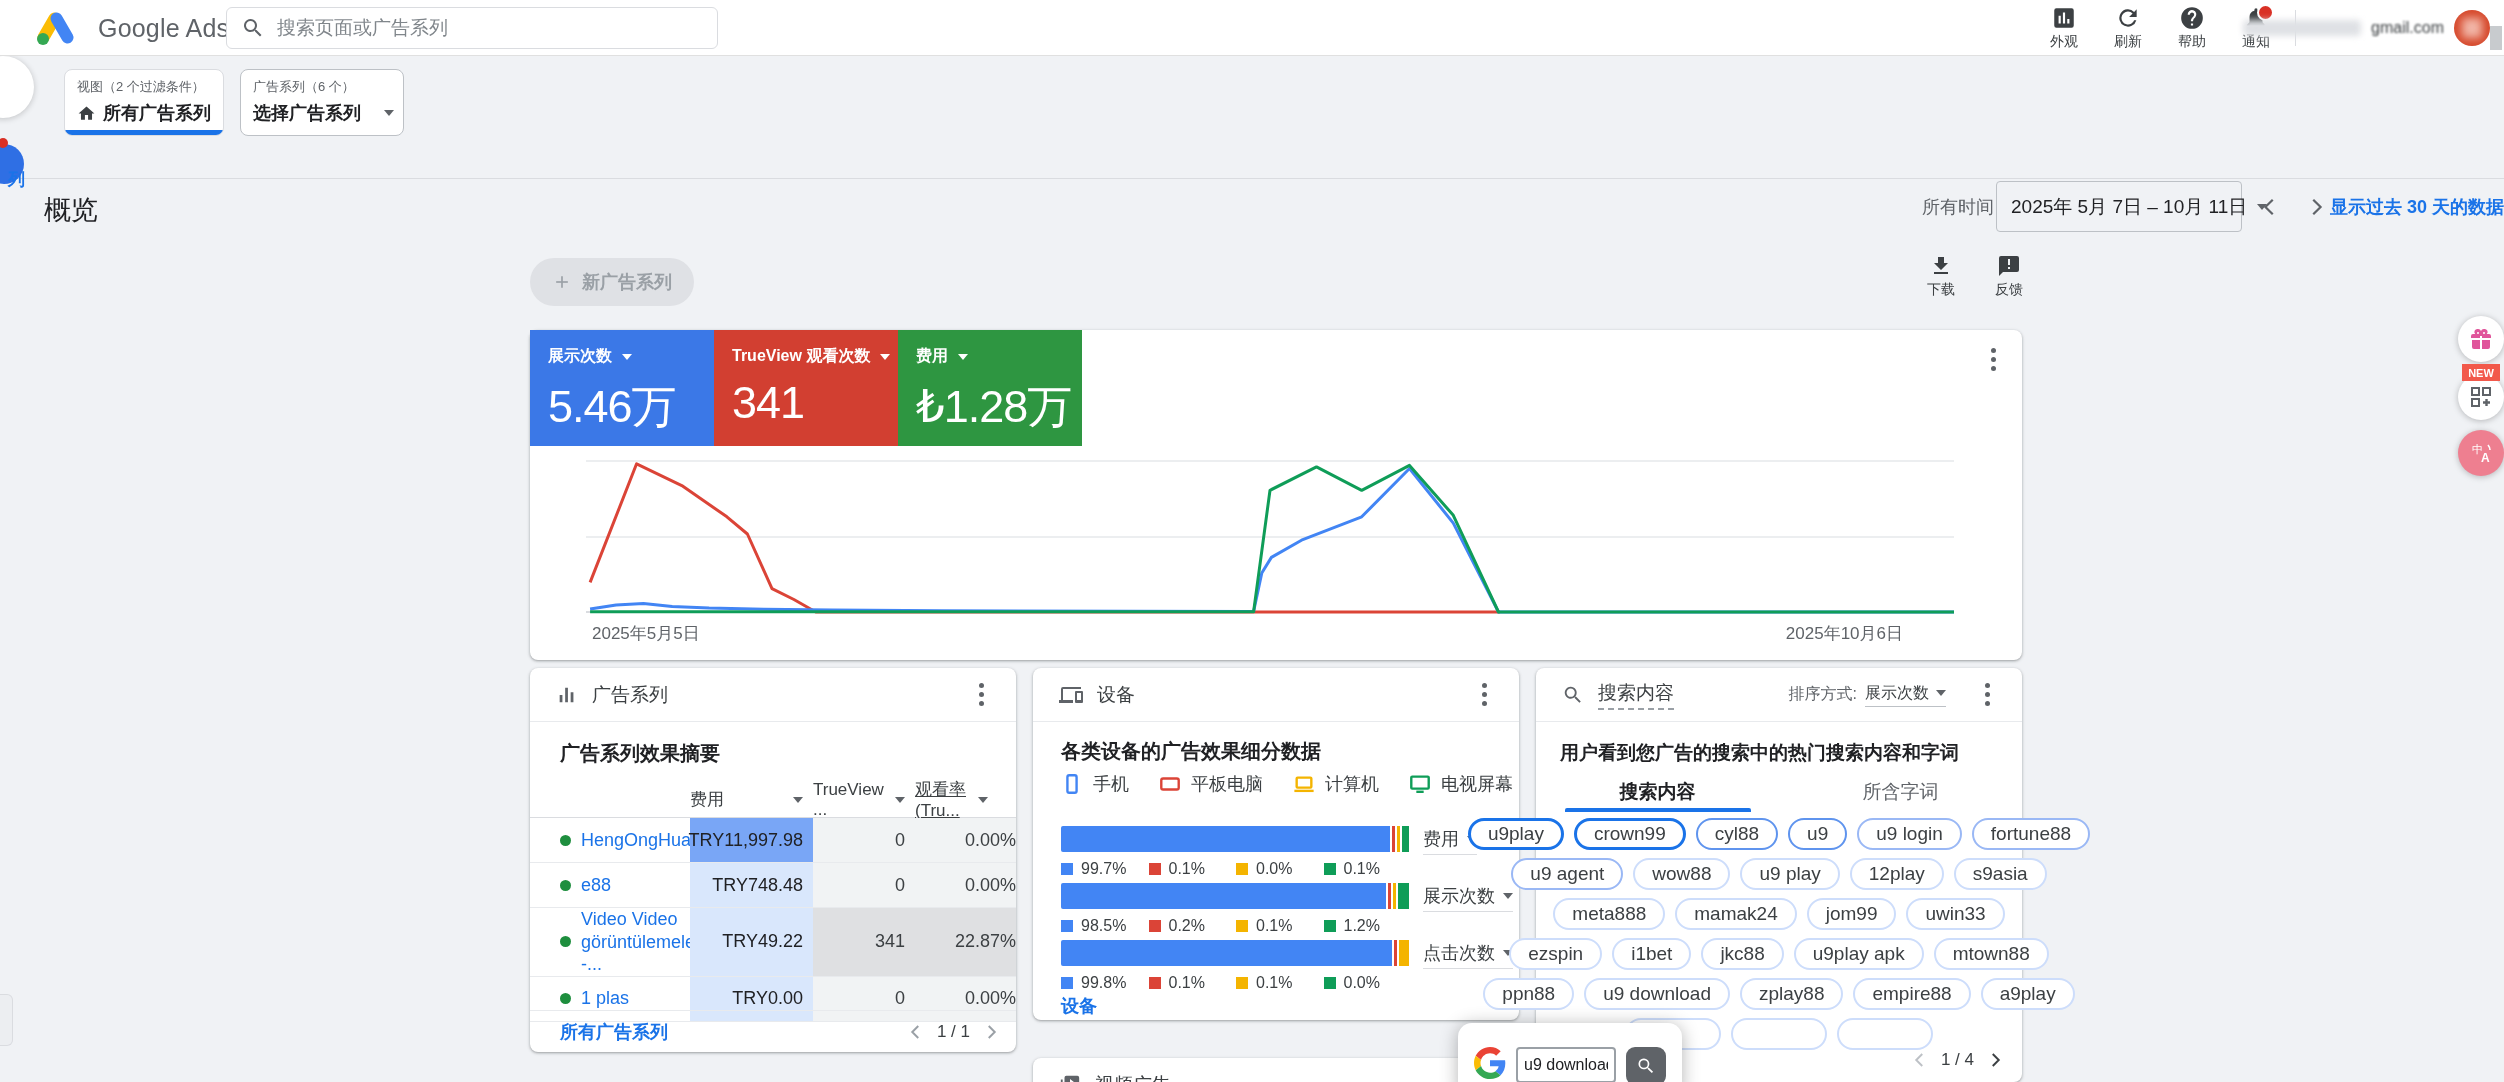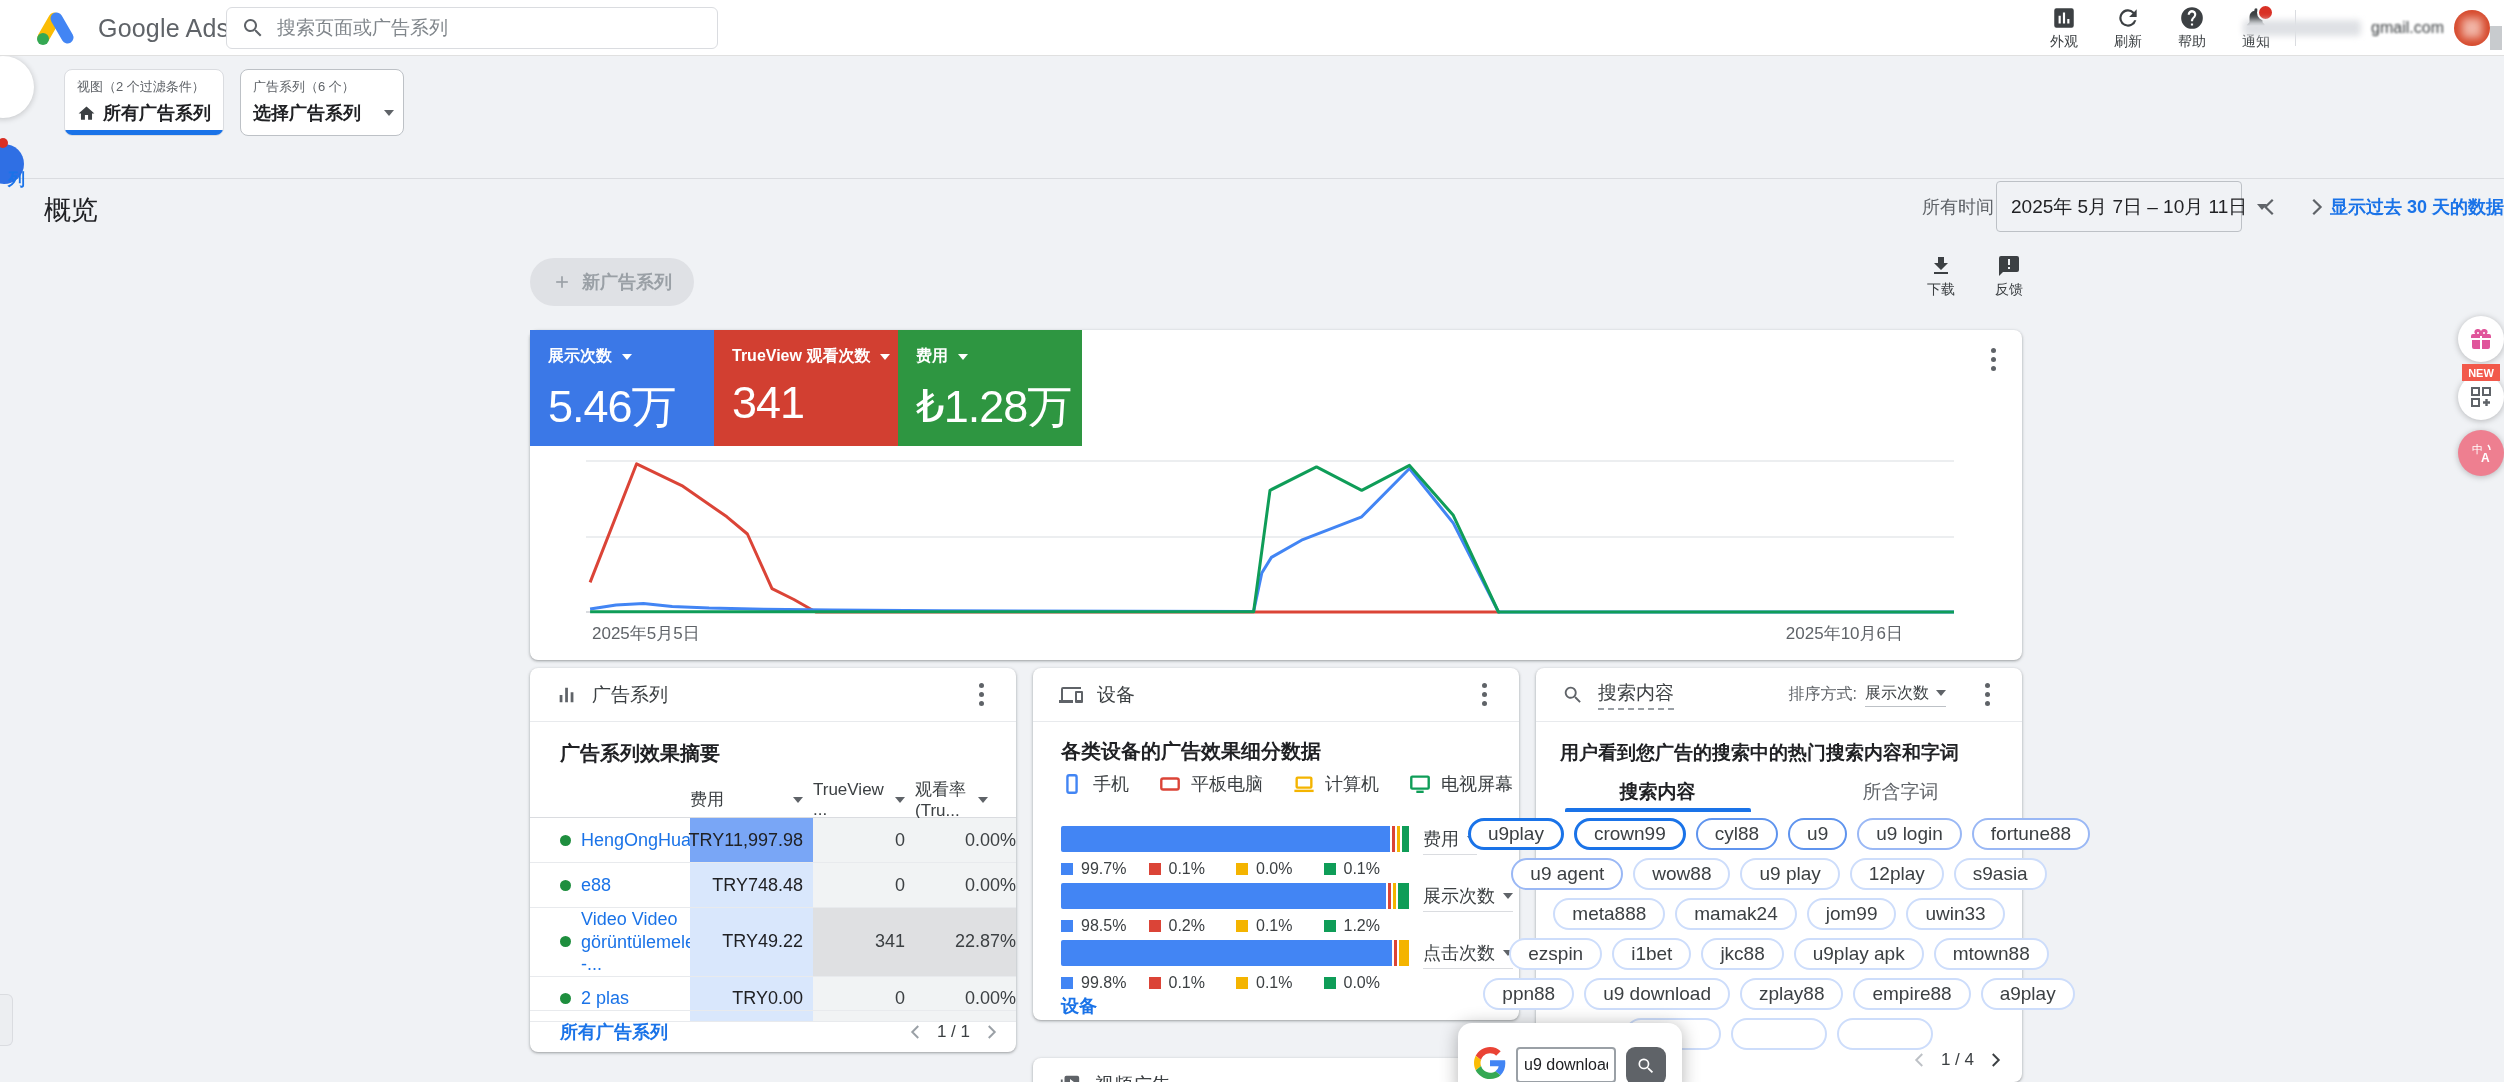--- a/index.html
+++ b/index.html
@@ -79,21 +79,21 @@
   .axis-label { position:absolute; top:292px; font-size:17px; color:#5f6368; }
 
   
   #campaign-card { left:530px; top:668px; width:486px; height:384px; }
   #campaign-card .card-subtitle { position:absolute; left:30px; top:72px; }
   .tbl-head { position:absolute; left:0; top:114px; width:100%; height:36px; display:flex; font-size:17px; color:#3c4043; }
   .tbl-head .hc { display:flex; align-items:center; justify-content:flex-end; gap:8px; border-bottom:1px solid #dadce0; cursor:pointer; }
   .col-name { width:160px; padding-left:30px; }
   .col-cost { width:123px; padding-right:10px; justify-content:flex-end; }
   .col-views { width:102px; padding-right:10px; }
-  .col-rate { width:101px; padding-right:28px; }
+  .col-rate { width:101px; padding-right:28px;text-decoration:underline; }
   #campaign-rows { position:absolute; left:0; top:150px; width:100%; }
   .c-row { display:flex; align-items:stretch; border-bottom:1px solid #e8eaed; }
   .c-row .cell { display:flex; align-items:center; font-size:18px; }
   .c-row .name { width:160px; padding-left:30px; gap:10px; }
   .c-row .name a { color:#1a73e8; text-decoration:none; line-height:1.25; }
   .status-dot { width:11px; height:11px; border-radius:50%; background:#1e8e3e; flex:none; }
   .c-row .cost { width:123px; justify-content:flex-end; padding-right:10px; background:#d9e7fc; color:#202124; }
   .c-row:first-child .cost { background:#79a6f6; }
   .c-row .metric { width:102px; justify-content:flex-end; padding-right:10px; background:#f1f3f4; color:#3c4043; }
   .c-row .metric.last { width:101px; padding-right:0; }
@@ -383,21 +383,21 @@
             <span class="status-dot"></span>
             <a href="#" style="max-width: 110px;">Video Video görüntülemeleri -...</a>
           </div>
           <div class="cell cost">TRY49.22</div>
           <div class="cell metric">341</div>
           <div class="cell metric last">22.87%</div>
         </div>
         <div class="c-row" style="min-height: 45px;">
           <div class="cell name">
             <span class="status-dot"></span>
-            <a href="#" style="max-width: 110px;">2 plas</a>
+            <a href="#" style="max-width: 110px;">1 plas</a>
           </div>
           <div class="cell cost">TRY0.00</div>
           <div class="cell metric">0</div>
           <div class="cell metric last">0.00%</div>
         </div>
       </div>
     <div class="card-footer">
       <span class="footer-link">所有广告系列</span>
       <span class="pager">
         <span class="chev">

